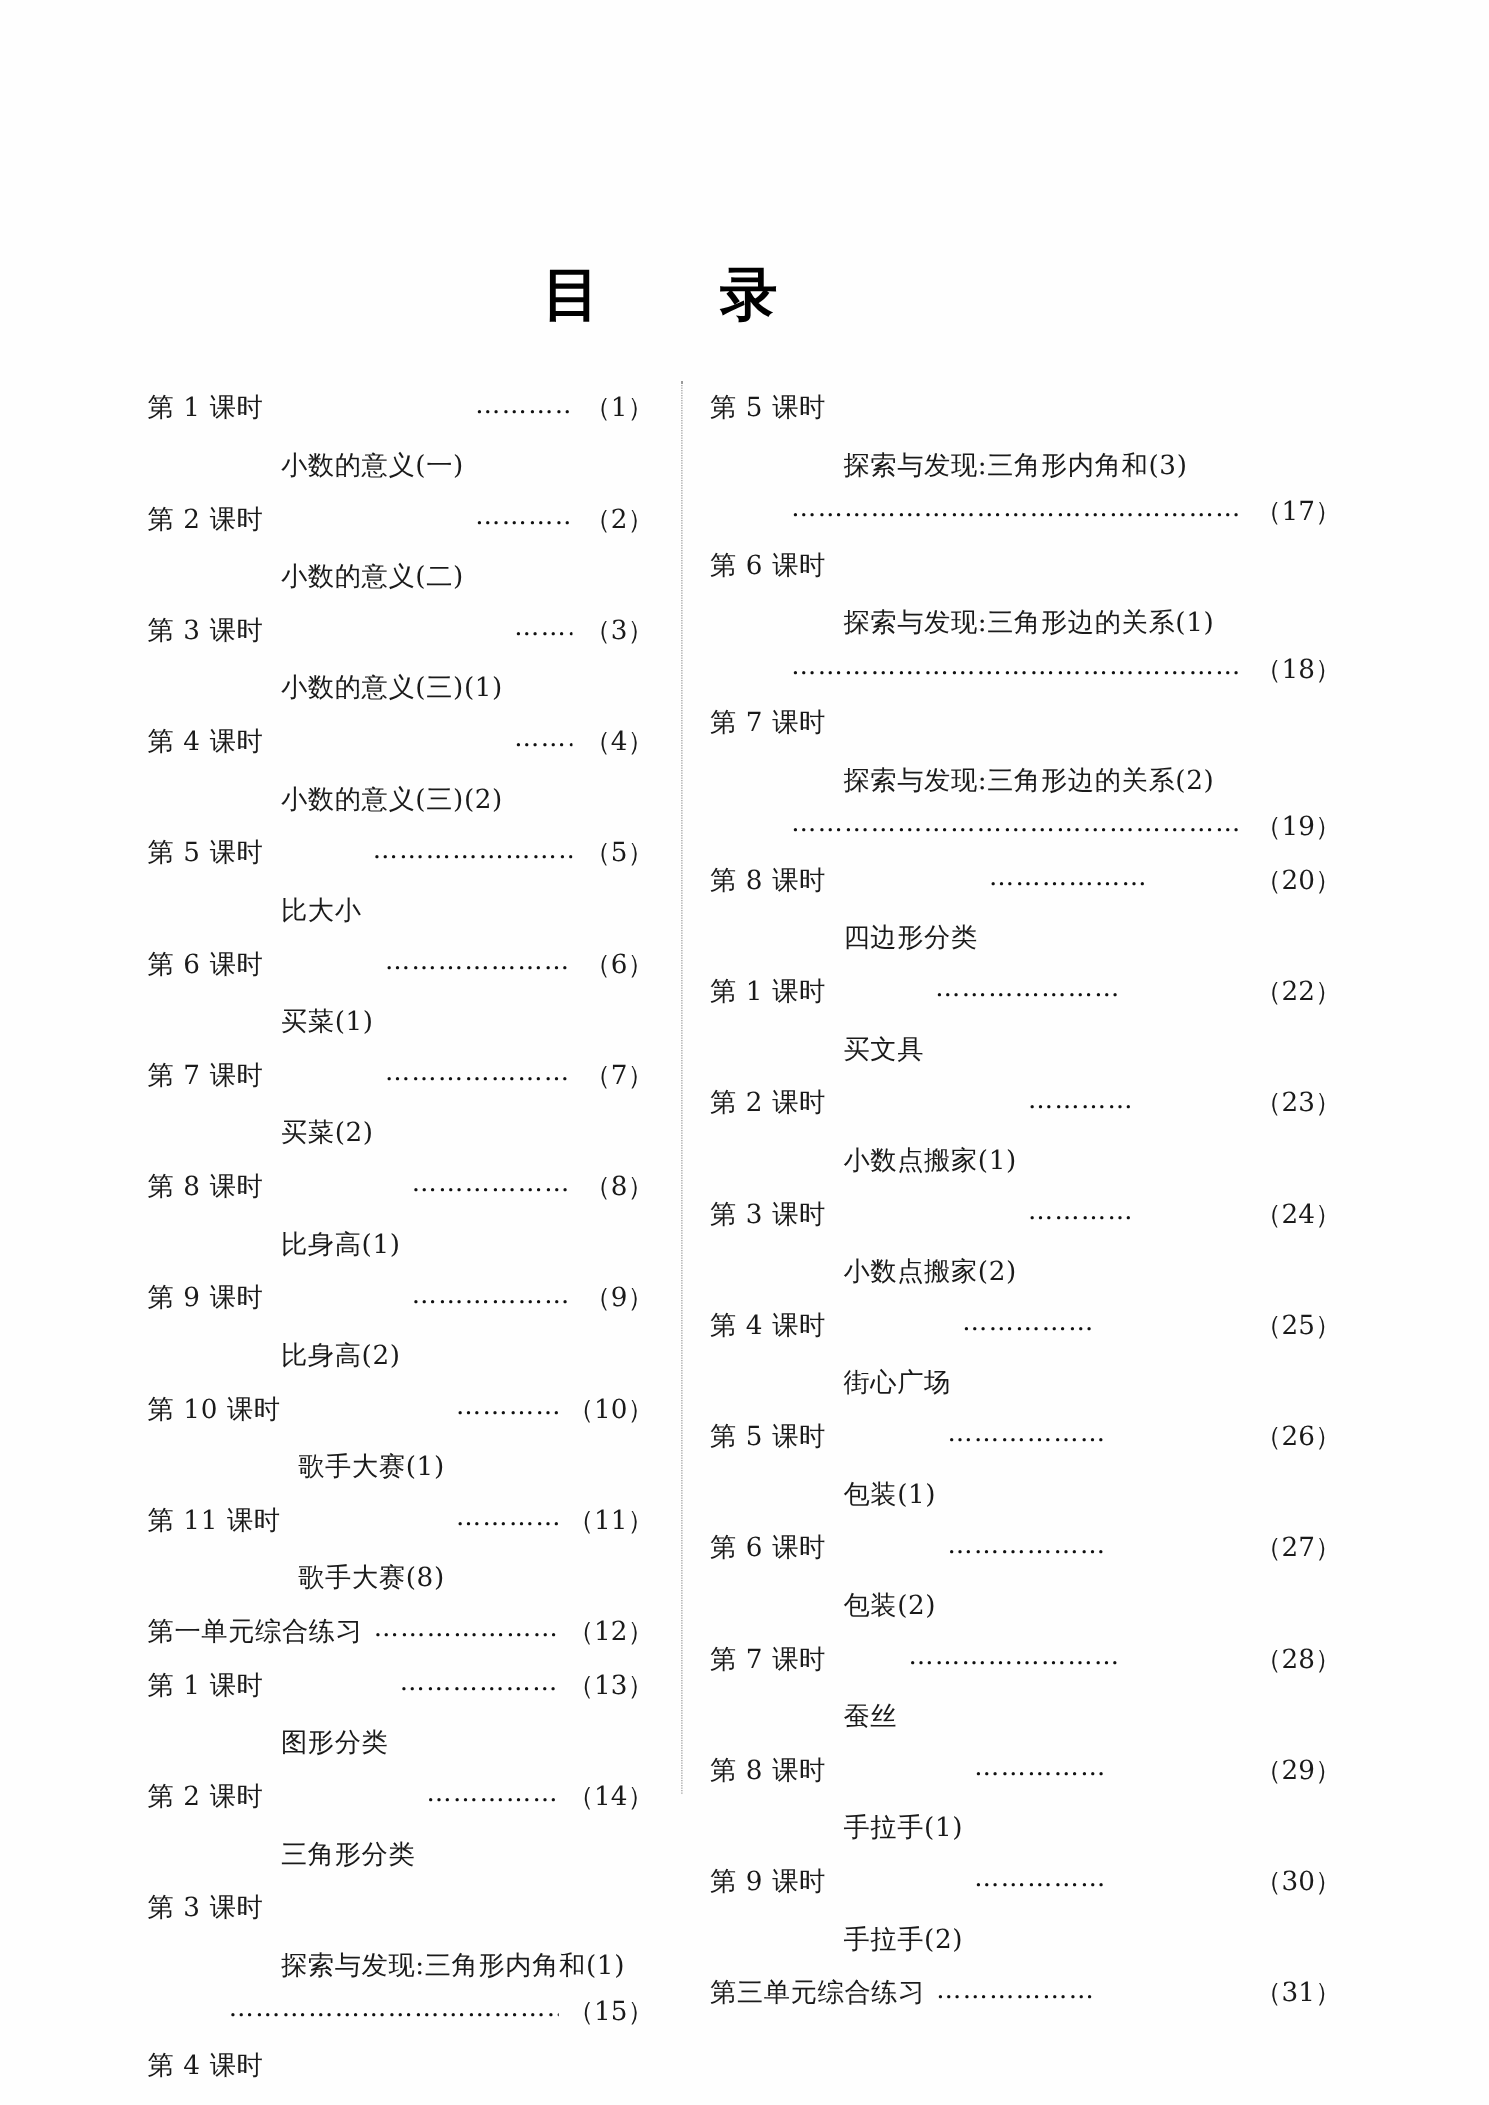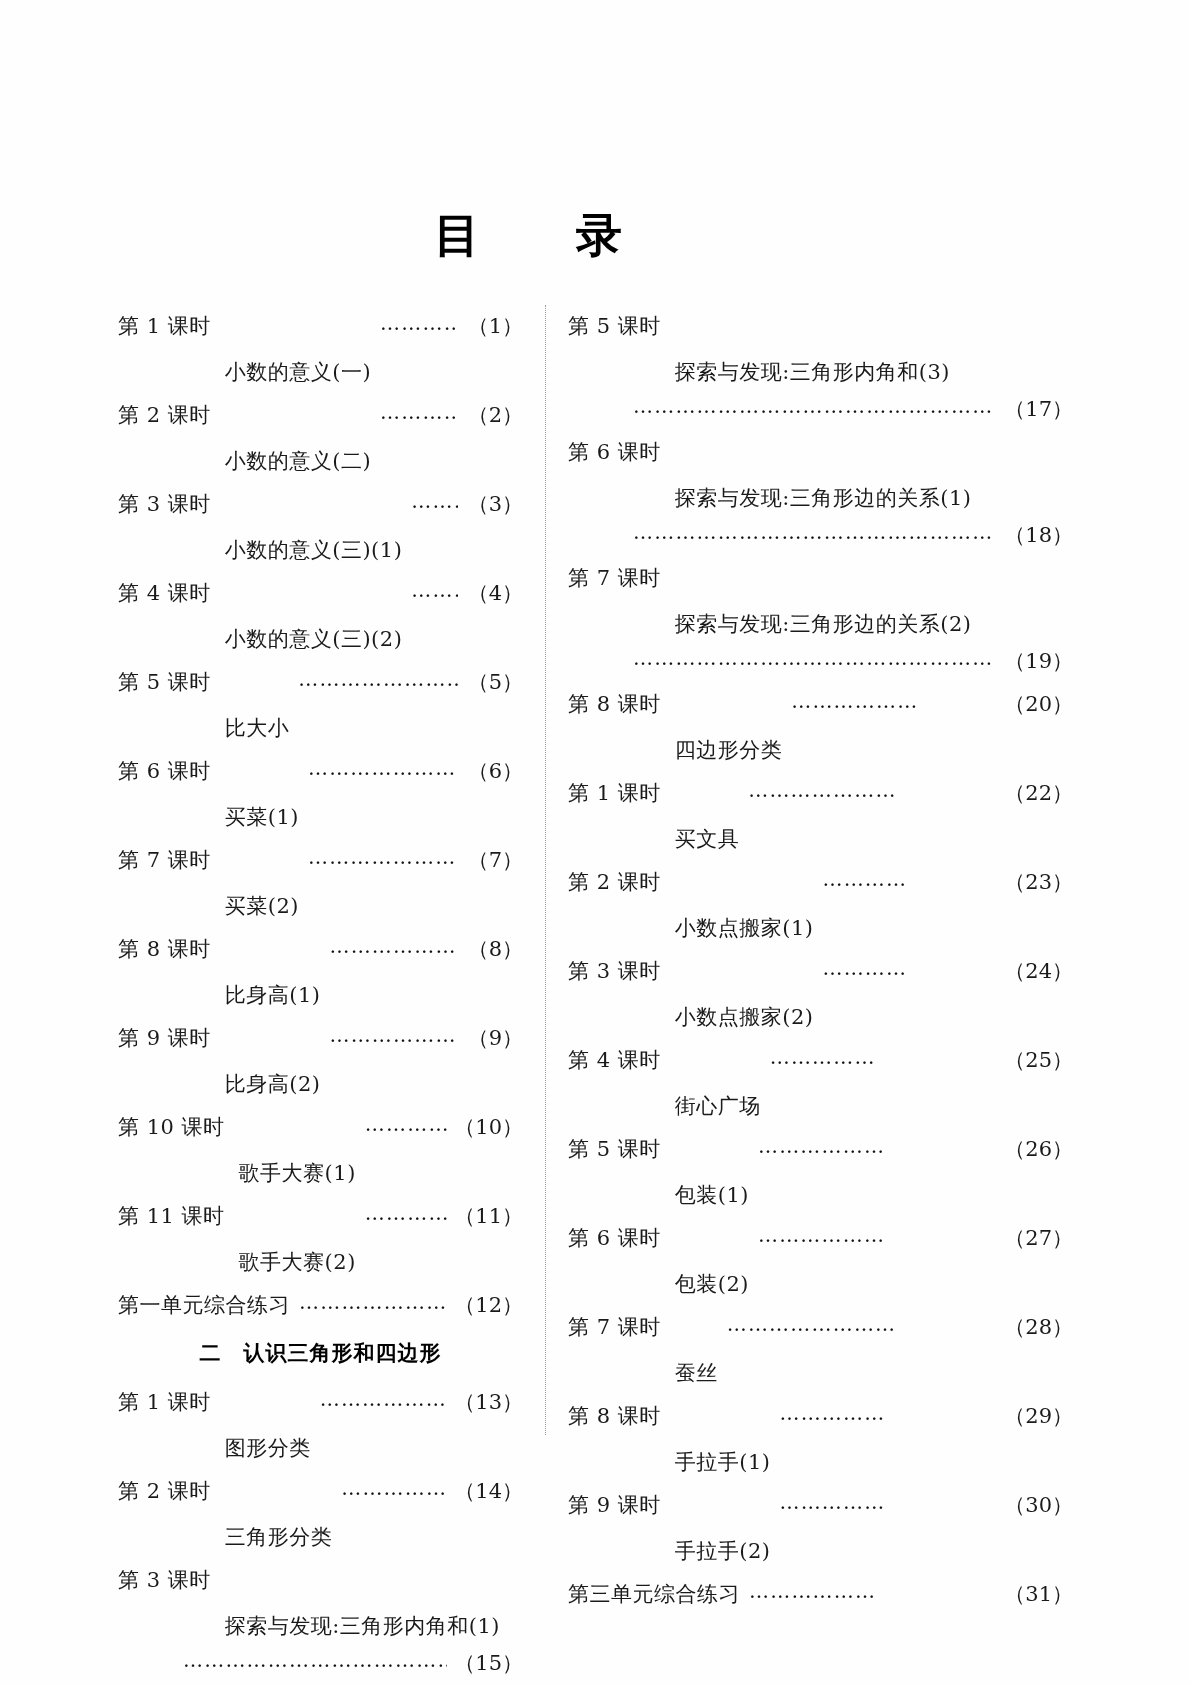--- a/index.html
+++ b/index.html
@@ -205,30 +205,29 @@
         <div class="entry">
           <span class="lesson">第 10 课时</span>
           <span class="gap"></span>
           <span class="topic">歌手大赛(1)</span>
           <span class="leader">………………</span>
           <span class="pageno">（10）</span>
         </div>
         <div class="entry">
           <span class="lesson">第 11 课时</span>
           <span class="gap"></span>
-          <span class="topic">歌手大赛(2)</span>
+          <span class="topic">歌手大赛(8)</span>
           <span class="leader">………………</span>
           <span class="pageno">（11）</span>
         </div>
         <div class="entry">
           <span class="lesson">第一单元综合练习</span>
           <span class="leader">…………………………</span>
           <span class="pageno">（12）</span>
         </div>
-        <div class="unit-head"><span class="num">二</span><span>认识三角形和四边形</span></div>
         <div class="entry">
           <span class="lesson">第 1 课时</span>
           <span class="gap"></span>
           <span class="topic">图形分类</span>
           <span class="leader">…………………………</span>
           <span class="pageno">（13）</span>
         </div>
         <div class="entry">
           <span class="lesson">第 2 课时</span>
           <span class="gap"></span>

